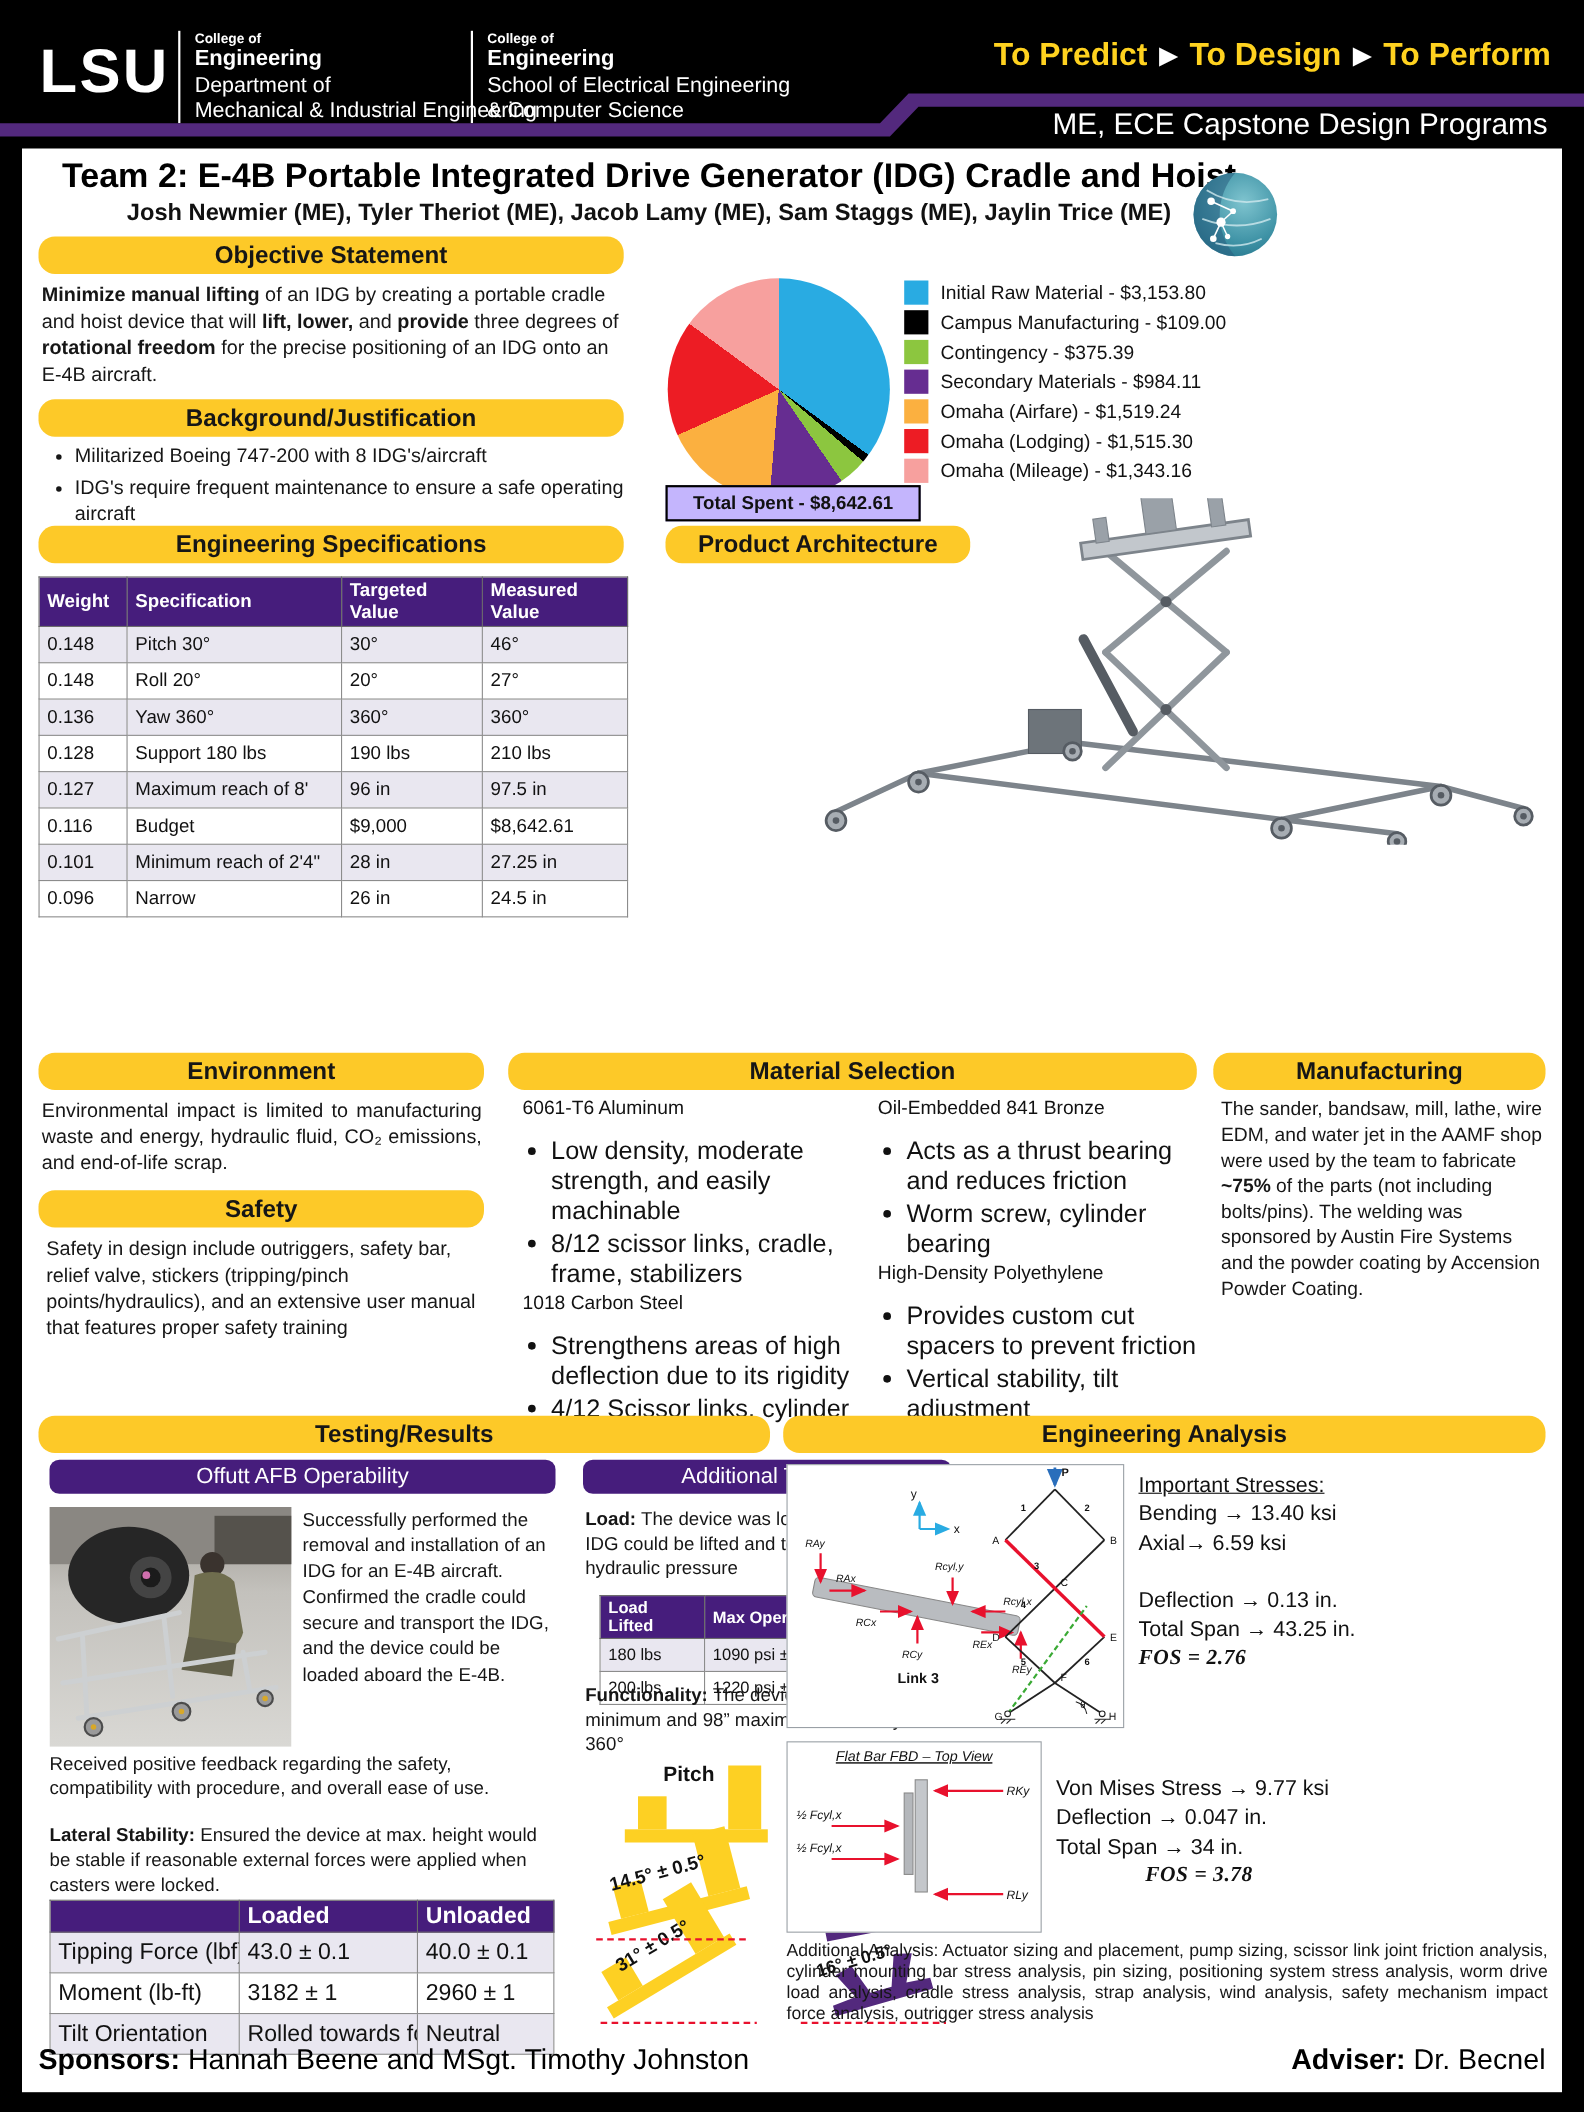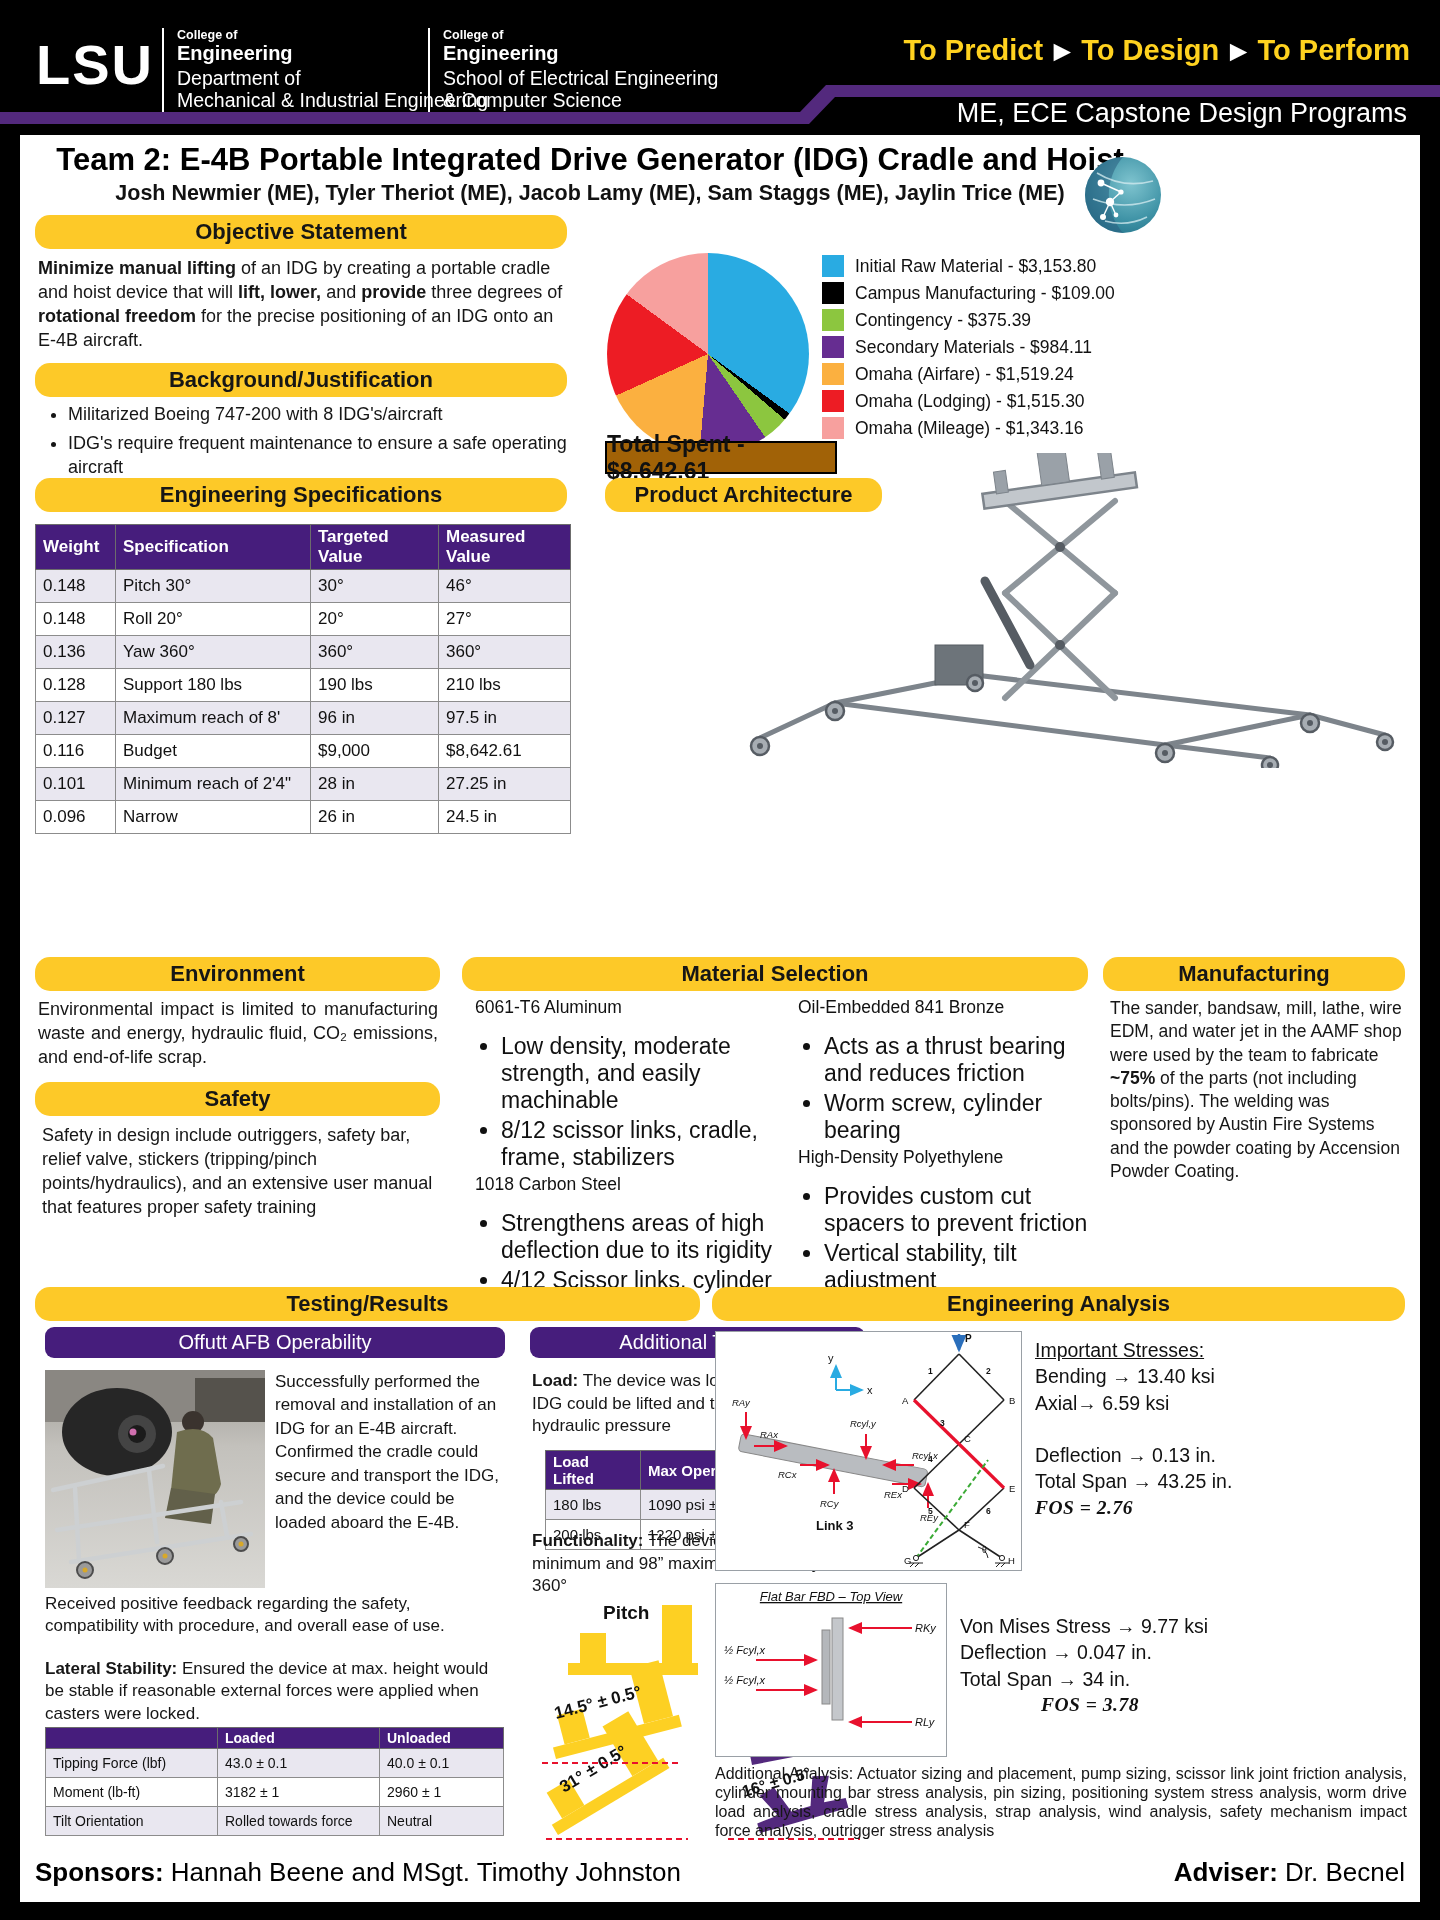--- a/index.html
+++ b/index.html
@@ -24,21 +24,21 @@
   .txt{position:absolute;font-size:18px;line-height:1.33;color:#161616}
   .rt-b{font-weight:bold}
   ul.blt{margin:0;padding-left:30px}
   ul.blt li{margin-bottom:5px}
   table.data{border-collapse:collapse;width:100%;table-layout:fixed}
   table.data th{background:#461D7C;color:#fff;text-align:left;font-weight:bold;border:1px solid #6c6c6c;padding:2px 7px}
   table.data td{border:1px solid #8c8c8c;padding:6px 7px;background:#fff;overflow:hidden;white-space:nowrap}
   table.data tbody tr:nth-child(odd) td{background:#E9E7F0}
   .legend-item{display:flex;align-items:center;margin-bottom:5px;font-size:17.5px}
   .legend-swatch{width:22px;height:22px;margin-right:11px;flex:none}
-  .total-box{position:absolute;border:2.5px solid #000;background:#a16207;font-weight:bold;font-size:23px;display:flex;align-items:center;justify-content:center}
+  .total-box{position:absolute;border:2.5px solid #000;background:#c4b5fd;font-weight:bold;font-size:17px;display:flex;align-items:center;justify-content:center}
   .mat-title{font-size:17.5px;margin-bottom:2px}
   .mat ul{margin:15px 0 2px 0;padding-left:26px;font-size:23px}
   .mat ul li{margin-bottom:3px}
   .anal-box{position:absolute;background:#fff;border:1.5px solid #9aa0a6}
   .stress{position:absolute;font-size:19.5px;line-height:1.35}
   .stress .ut{text-decoration:underline}
   .fos{font-family:"Liberation Serif",serif;font-style:italic;font-weight:bold;letter-spacing:.5px}
   .footer-line{position:absolute;font-size:26px;color:#000}
   .pie{position:absolute;border-radius:50%}
   svg text{font-family:"Liberation Sans",sans-serif}
@@ -332,21 +332,21 @@
     <g fill="#d8a828">
         <circle cx="40" cy="200" r="2.5"></circle>
         <circle cx="120" cy="186" r="2.5"></circle>
         <circle cx="196" cy="174" r="2.5"></circle>
       </g>
   </svg>
 
   <div class="txt" style="left:255px;top:1235px;width:232px;font-size:17px;line-height:1.38">Successfully performed the removal and installation of an IDG for an E-4B aircraft. Confirmed the cradle could secure and transport the IDG, and the device could be loaded aboard the E-4B.</div>
   <div class="txt" style="left:25px;top:1458px;width:462px;font-size:17px;line-height:1.32">Received positive feedback regarding the safety, compatibility with procedure, and overall ease of use.</div>
   <div class="txt" style="left:25px;top:1523px;width:462px;font-size:17px;line-height:1.32"><span class="rt-b">Lateral Stability:</span><span> Ensured the device at max. height would be stable if reasonable external forces were applied when casters were locked.</span></div>
-  <div class="abs" style="left:25px;top:1592px;width:458px;font-size:14px">
+  <div class="abs" style="left:25px;top:1592px;width:458px;font-size:21px">
       <table class="data">
         <colgroup>
           <col style="width: 172px;">
           <col style="width: 162px;">
           <col style="width: 124px;">
         </colgroup>
         <thead>
           <tr>
             <th></th>
             <th>Loaded</th>

